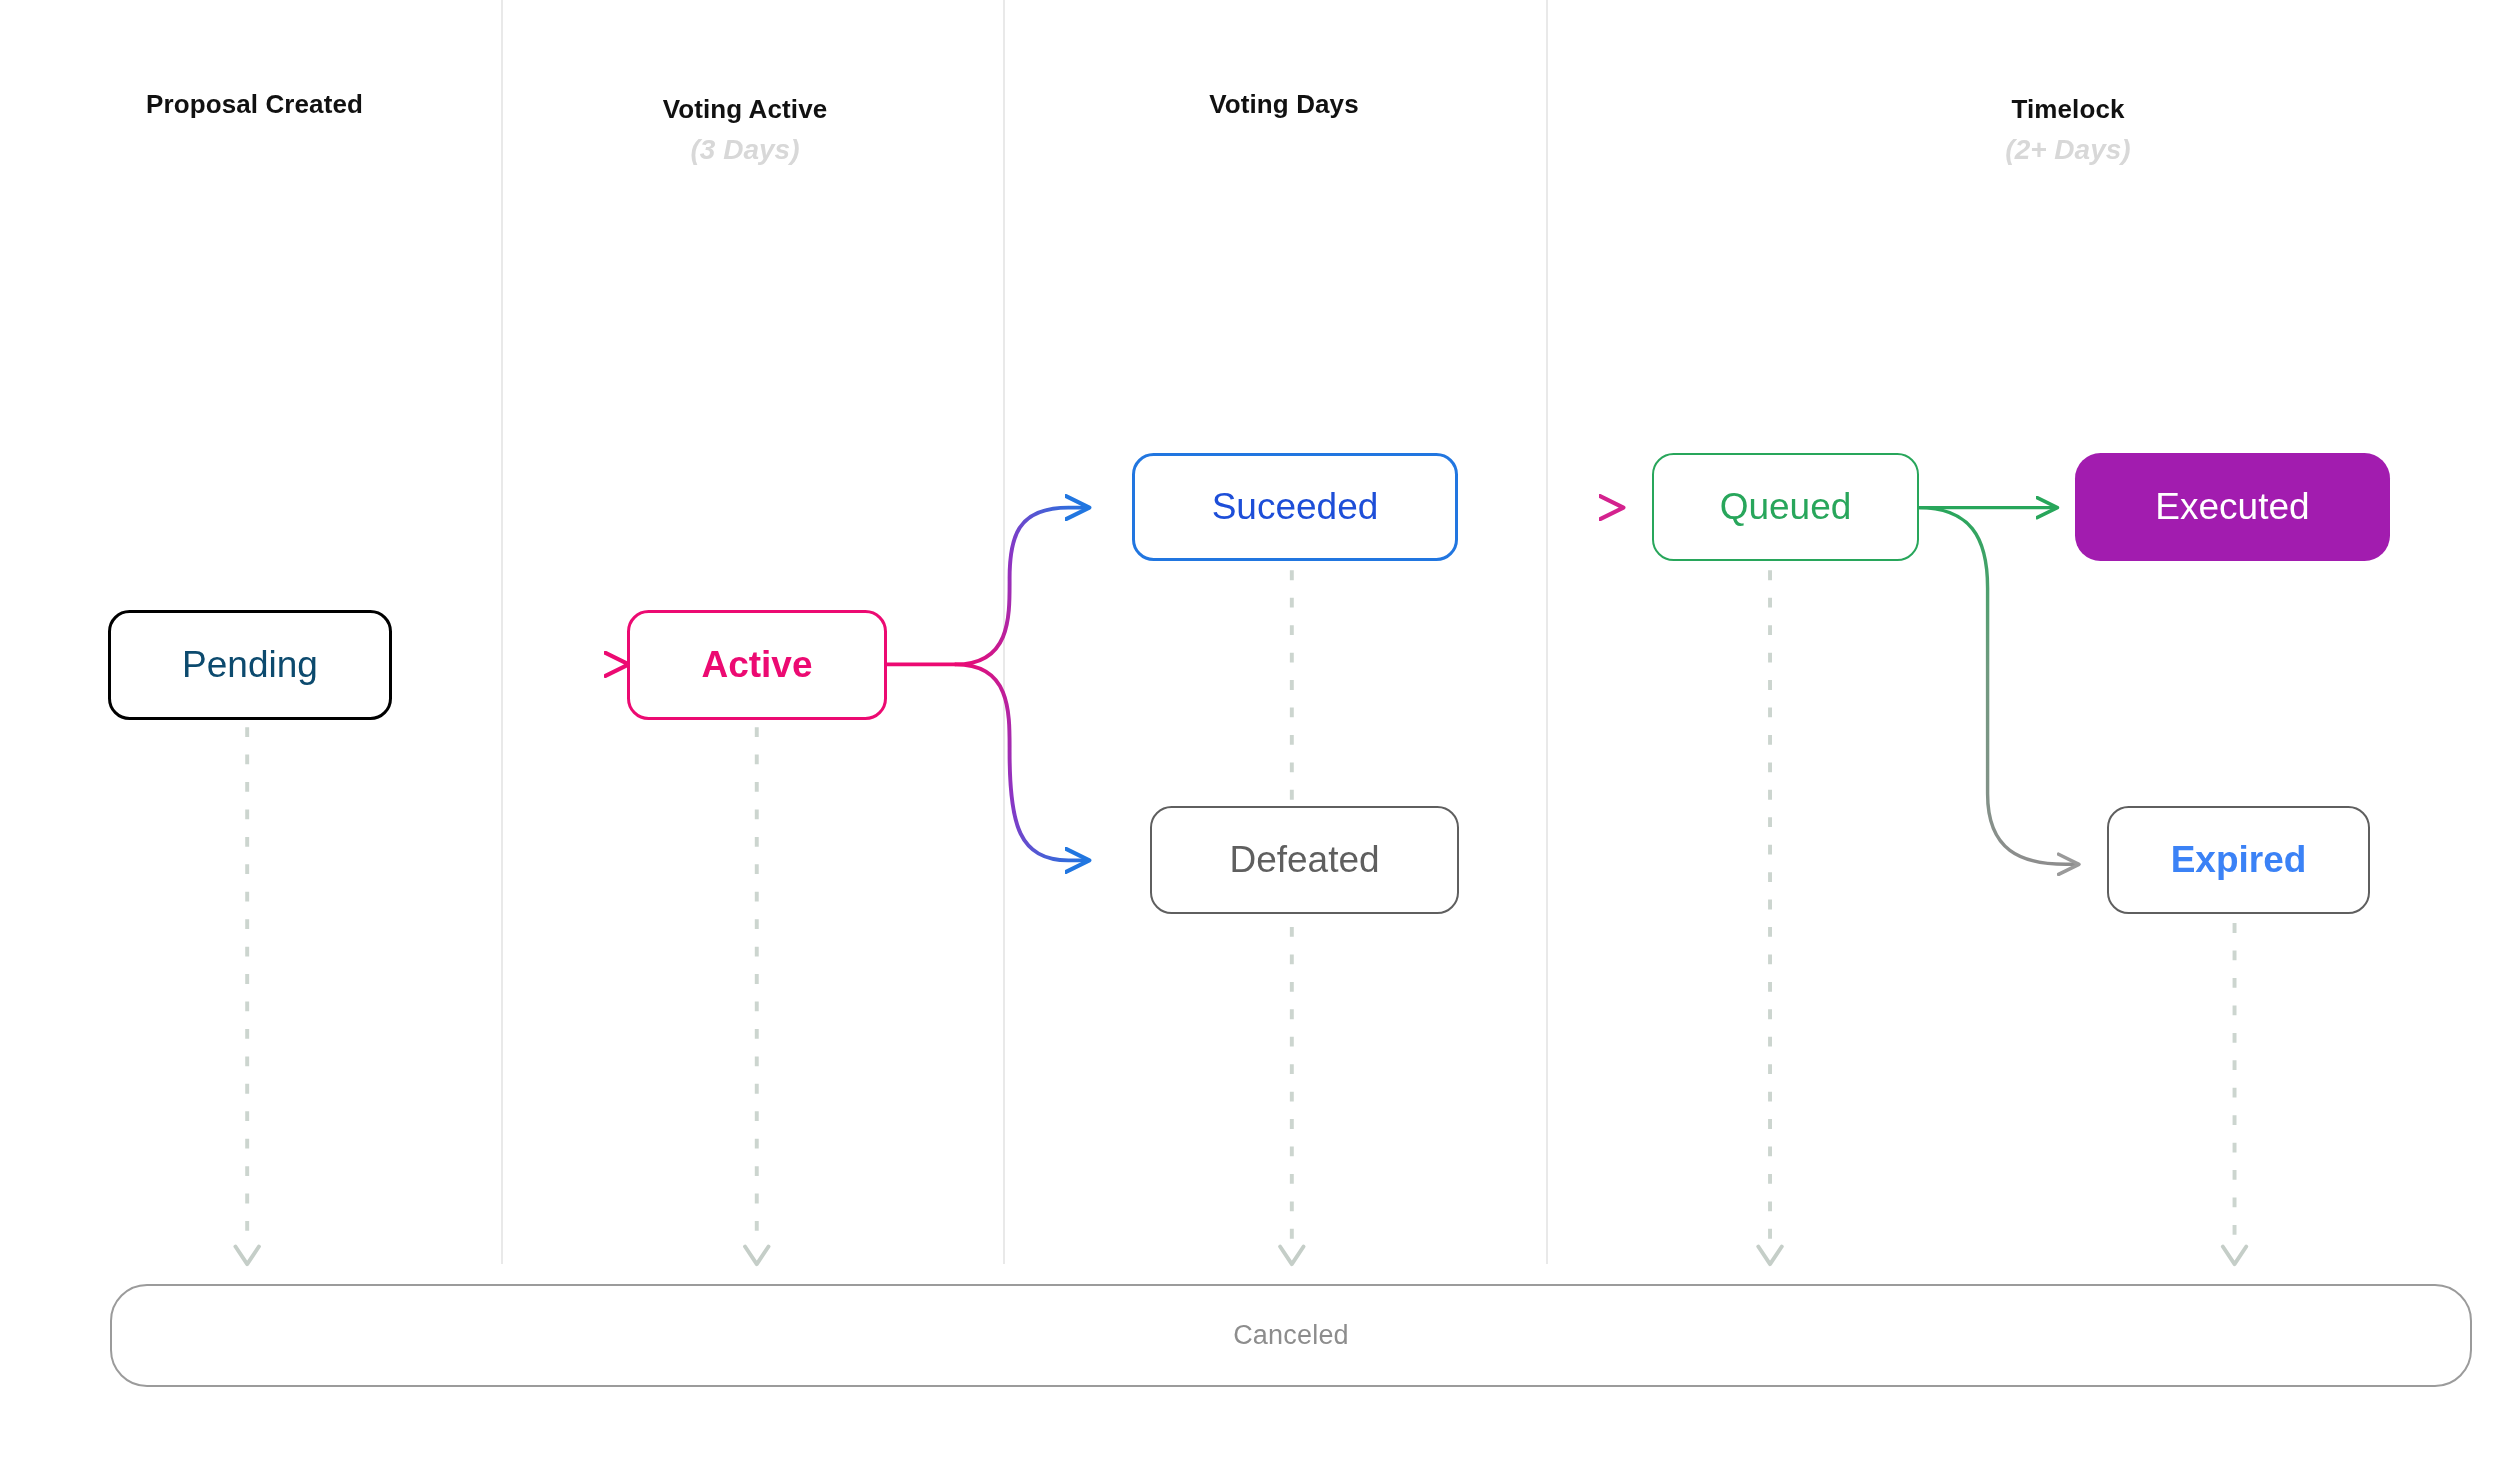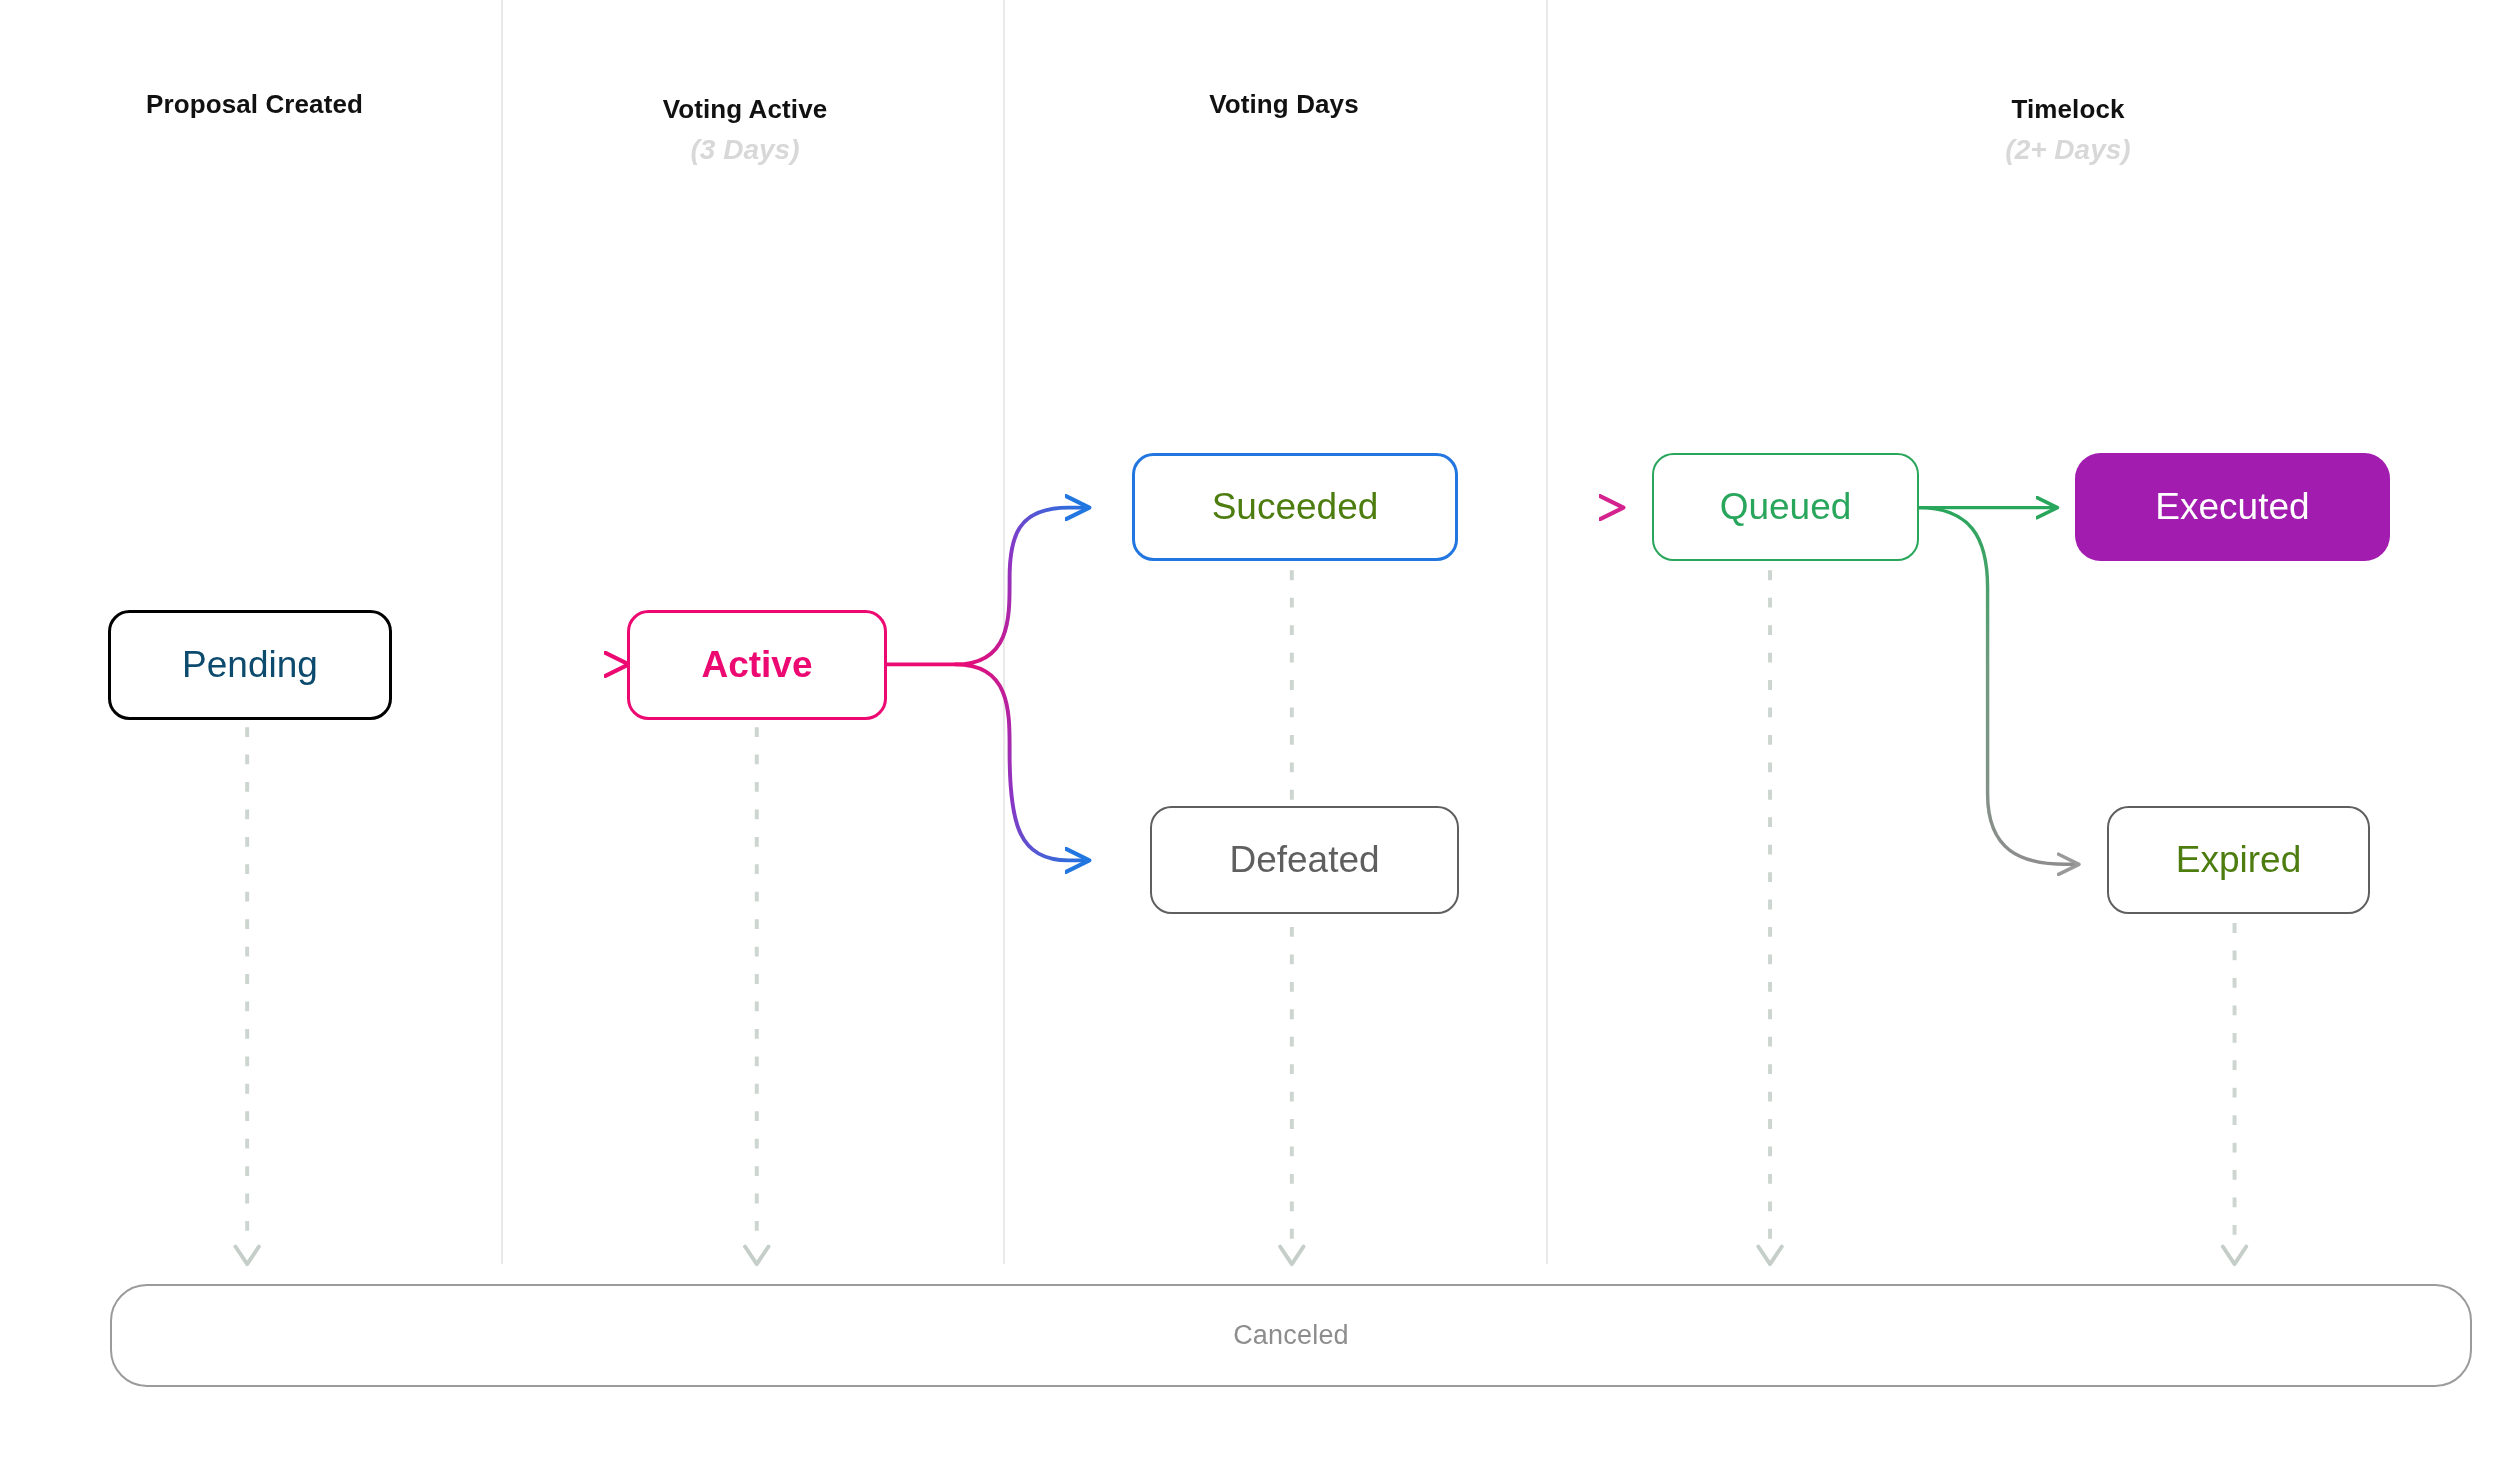--- a/index.html
+++ b/index.html
@@ -65,25 +65,25 @@
     justify-content: center;
     background: #ffffff;
     border-radius: 21.6px;
     border: 2.9px solid #333333;
     font-size: 37px;
     color: #222222;
     white-space: nowrap;
   }
   .node.pending  { border-color: #000000; color: #0c4a6e; border-width: 3.9px; }
   .node.active   { border-color: #ec0a72; color: #ec0a72; border-width: 3.9px; font-weight: 700; }
-  .node.suceeded { border-color: #2176e0; color: #4d7c0f; border-width: 3.9px; }
+  .node.suceeded { border-color: #2176e0; color: #1d4ed8; border-width: 3.9px; }
   .node.queued   { border-color: #28a65b; color: #28a65b; border-width: 2.9px; }
   .node.executed { border: none; background: #a21caf; color: #ffffff; border-radius: 25.5px; }
   .node.defeated { border-color: #5f5f5f; color: #5f5f5f; border-width: 2.9px; }
-  .node.expired  { border-color: #5f5f5f; color: #4d7c0f; border-width: 2.9px; }
+  .node.expired  { border-color: #5f5f5f; color: #3b82f6; border-width: 2.9px; font-weight: bold; }
 
   
   .canceled-bar {
     position: absolute;
     box-sizing: border-box;
     border: 2.9px solid #9b9b9b;
     border-radius: 37px;
     background: #ffffff;
     display: flex;
     align-items: center;

